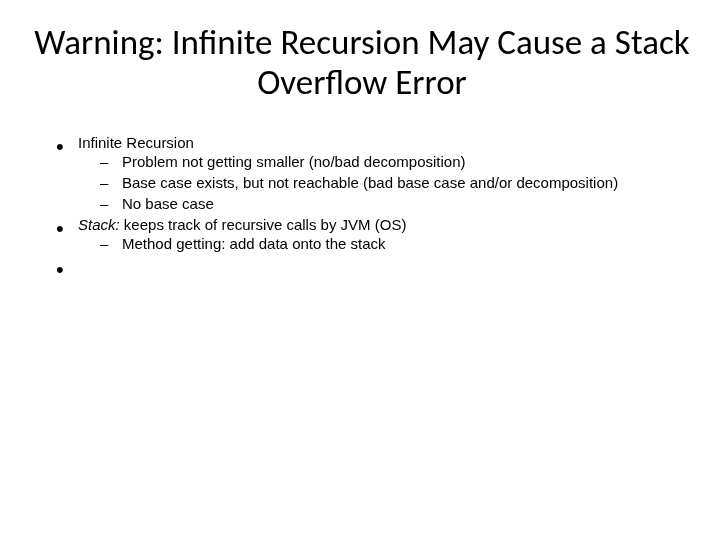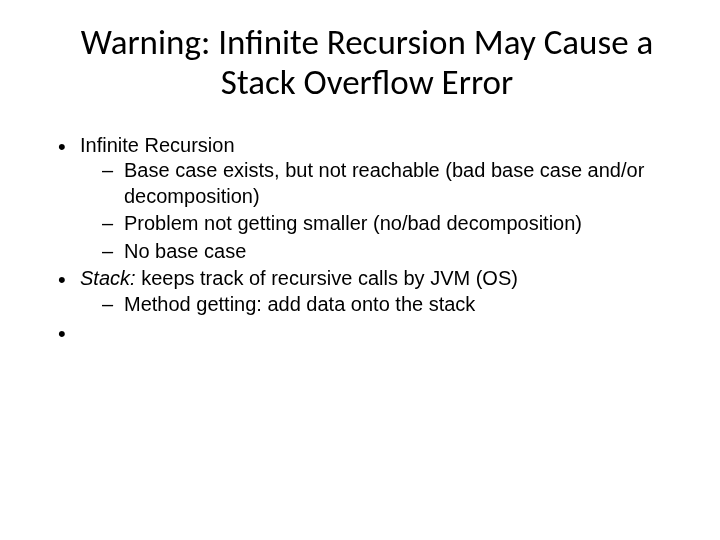--- a/index.html
+++ b/index.html
@@ -8,35 +8,35 @@
     width: 720px;
     height: 540px;
     background: #ffffff;
     font-family: Arial, Helvetica, sans-serif;
     color: #000;
   }
   .slide {
     box-sizing: border-box;
     width: 720px;
     height: 540px;
-    padding: 20px 30px 20px 44px;
+    padding: 20px 30px 20px 34px;
   }
   h1.title {
     font-family: "Calibri", Arial, sans-serif;
     font-weight: 400;
     font-size: 35px;
     line-height: 1.15;
     text-align: center;
     margin: 2px 0 30px 0;
   }
   ul.level1 {
     list-style: none;
     padding-left: 14px;
-    margin: 0;
-    font-size: 20px;
+    margin: 8px;
+    font-size: 15px;
     line-height: 1.28;
   }
   ul.level1 > li {
     position: relative;
     padding-left: 22px;
     margin-bottom: 2px;
   }
   ul.level1 > li::before {
     content: "•";
     position: absolute;
@@ -67,24 +67,24 @@
 <body>
 
 <div class="slide">
   <h1 class="title">Warning: Infinite Recursion May Cause a Stack Overflow Error</h1>
 
   <ul class="level1">
     <li>
       <span>Infinite Recursion</span>
       <ul class="level2">
         <li>
-          <span>Base case exists, but not reachable (bad base case and/or decomposition)</span>
+          <span>Problem not getting smaller (no/bad decomposition)</span>
         </li>
         <li>
-          <span>Problem not getting smaller (no/bad decomposition)</span>
+          <span>Base case exists, but not reachable (bad base case and/or decomposition)</span>
         </li>
         <li>
           <span>No base case</span>
         </li>
       </ul>
     </li>
 
     <li>
       <span class="italic">Stack:</span><span> keeps track of recursive calls by JVM (OS)</span>
       <ul class="level2">

